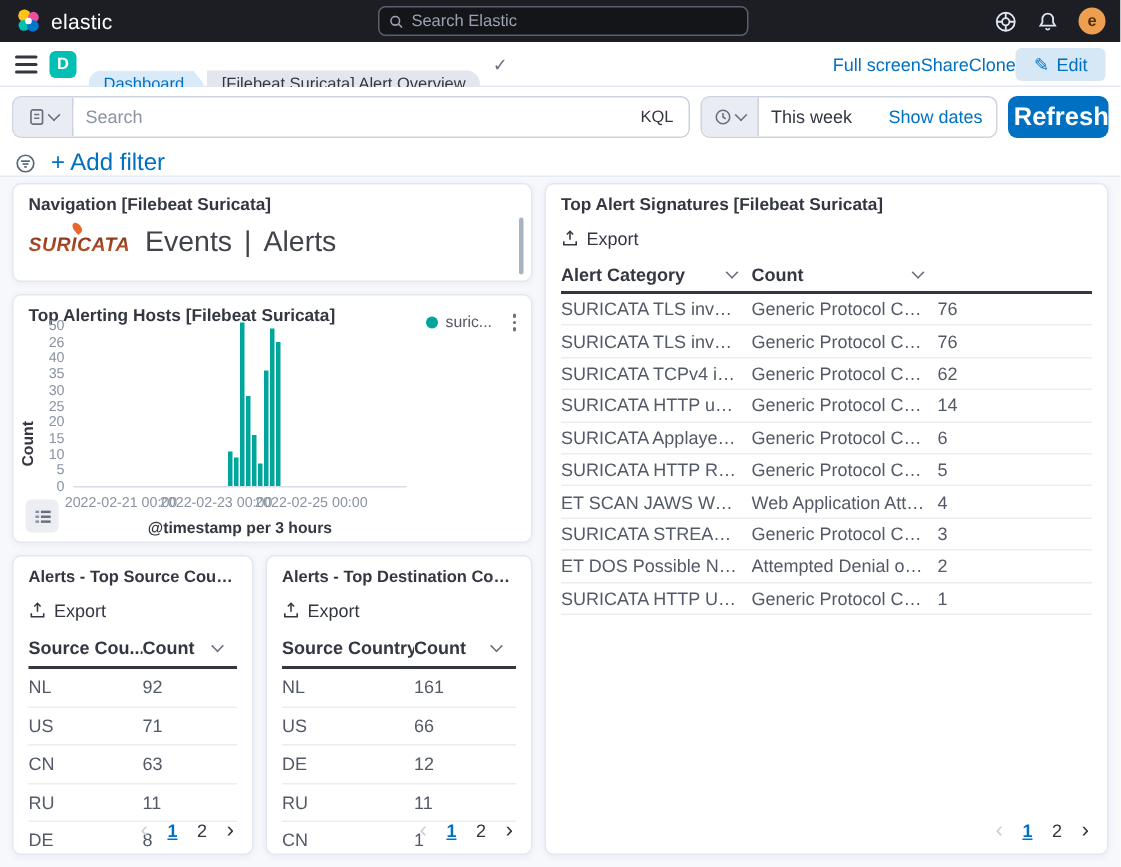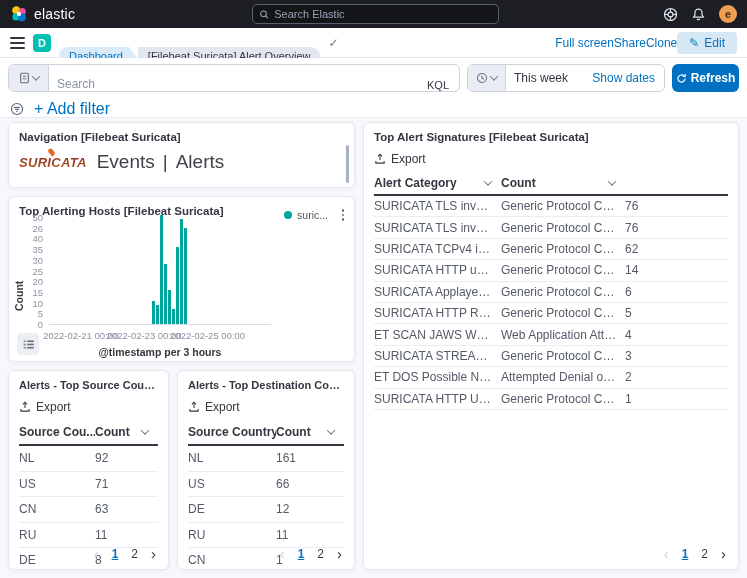--- a/index.html
+++ b/index.html
@@ -33,34 +33,34 @@
   .crumb.last { background:#e2e6ee; color:#343741; border-radius:0 9px 9px 0; margin-left:2px; }
   .crumb-check { color:#69707d; font-size:12px; margin-left:8px; }
   .navrow-actions { margin-left:auto; display:flex; align-items:center; gap:0; }
   .nav-link { color:#0071c2; font-size:12px; cursor:pointer; }
   .edit-btn { background:#d6e7f6; color:#0071c2; font-size:12px; font-weight:500; border:none; border-radius:4px;
     height:22px; padding:0 12px; display:flex; align-items:center; gap:5px; cursor:pointer; font-family:inherit; }
 
   
   .filterbar { height:60px; background:#fff; border-bottom:1px solid #e6eaf2; position:relative; }
   .qgroup { position:absolute; left:8px; top:6px; width:452px; height:28px; border:1px solid #ccd3de; border-radius:6px;
-    display:flex; align-items:flex-end; overflow:hidden; background:#fff; }
+    display:flex; align-items:center; overflow:hidden; background:#fff; }
   .q-addon { width:40px; height:100%; background:#e9edf3; display:flex; align-items:center; justify-content:center; gap:3px;
     border-right:1px solid #ccd3de; cursor:pointer; }
   .qgroup input { flex:1; border:none; outline:none; font-size:12px; color:#343741; padding:0 8px; font-family:inherit; }
   .qgroup input::placeholder { color:#8b93a6; }
   .kql { font-size:11px; color:#343741; padding:0 10px; cursor:pointer; }
   .tgroup { position:absolute; left:467px; top:6px; width:198px; height:28px; border:1px solid #ccd3de; border-radius:6px;
     display:flex; align-items:center; overflow:hidden; background:#fff; }
   .t-addon { width:38px; height:100%; background:#e9edf3; display:flex; align-items:center; justify-content:center; gap:3px;
     border-right:1px solid #ccd3de; cursor:pointer; }
   .t-range { flex:1; font-size:12px; color:#343741; padding:0 8px; cursor:pointer; }
   .show-dates { font-size:12px; color:#0071c2; padding-right:9px; cursor:pointer; white-space:nowrap; }
   .refresh-btn { position:absolute; left:672px; top:6px; width:67px; height:28px; background:#0071c2; color:#fff;
-    border:none; border-radius:6px; font-size:12px; font-weight:600; display:flex; align-items:center; justify-content:center;
+    border:none; border-radius:6px; font-size:17px; font-weight:600; display:flex; align-items:center; justify-content:center;
     gap:4px; cursor:pointer; font-family:inherit; }
   .addfilter-row { position:absolute; left:10px; top:42px; display:flex; align-items:center; gap:10px; }
   .add-filter { font-size:16px; color:#0071c2; cursor:pointer; }
 
   
   .canvas { position:relative; height:460px; background:#f7f8fc; }
   .panel { position:absolute; background:#fff; border:1px solid #e3e8f0; border-radius:6px;
     box-shadow:0 1px 4px rgba(65,78,101,.07); overflow:hidden; }
   .panel-title { font-size:11.5px; font-weight:700; color:#343741; padding:8px 10px 0 10px; white-space:nowrap;
     overflow:hidden; text-overflow:ellipsis; }

